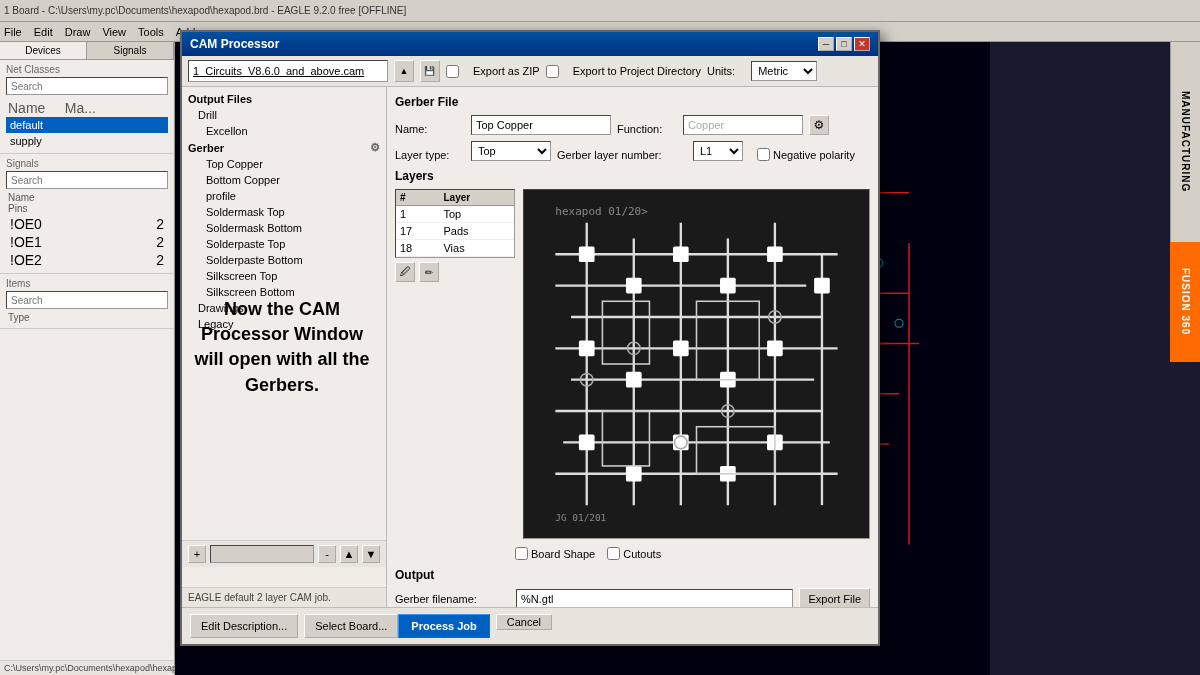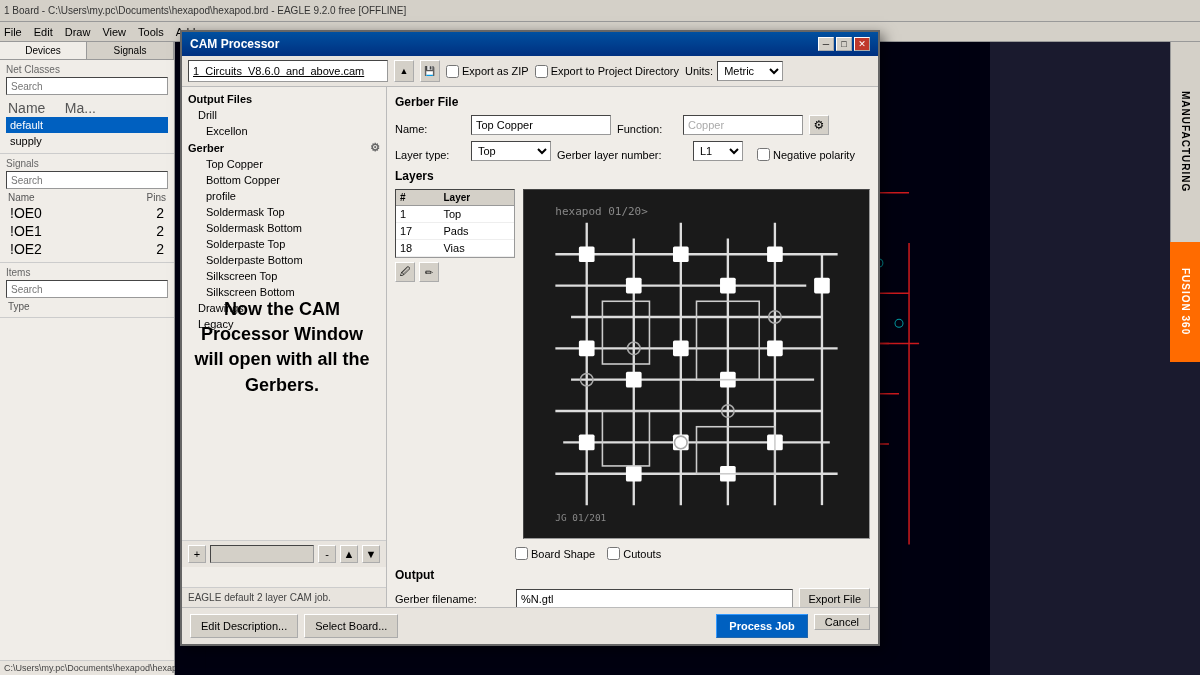--- a/index.html
+++ b/index.html
@@ -147,28 +147,28 @@
       display: flex;
       align-items: center;
       justify-content: center;
       font-size: 9px;
       cursor: pointer;
     }
 
     .cam-checkbox-group {
       display: flex;
       align-items: center;
-      gap: 3px;
+      gap: 14px;
       font-size: 11px;
     }
 
     .cam-units {
       display: flex;
       align-items: center;
-      gap: 4px;
+      gap: 16px;
       font-size: 11px;
     }
 
     .cam-units select {
       height: 20px;
       border: 1px inset #999;
       background: white;
       font-size: 11px;
     }
 
@@ -380,21 +380,20 @@
       font-size: 11px;
       cursor: pointer;
     }
 
     .cam-action-bar {
       background: #e8e4de;
       padding: 6px 8px;
       border-top: 1px solid #bbb;
       display: flex;
       align-items: center;
-      justify-content: space-between;
     }
 
     .cam-action-left {
       display: flex;
       gap: 6px;
     }
 
     .cam-action-btn {
       height: 24px;
       background: #d4d0c8;
@@ -547,21 +546,21 @@
     <div style="margin-top:4px;">
       <div style="font-size:14px; color:#555; padding:1px 2px;">Name &nbsp;&nbsp;&nbsp; Ma...</div>
       <div class="net-class-item selected">default</div>
       <div class="net-class-item">supply</div>
     </div>
   </div>
   <div class="left-panel-section">
     <div class="left-panel-label">Signals</div>
     <input class="left-panel-search" placeholder="Search" style="">
     <div style="margin-top:2px;">
-      <div style="font-size:10px; color:#555; padding:1px 2px; display:flex; justify-content:space-between;">
+      <div style="font-size:10px; color:#555; padding:1px 2px; display:flex; justify-content:space-between;flex-direction:column;">
         <span>Name</span>
           <span>Pins</span>
       </div>
       <div class="signals-item">
           <span>!OE0</span>
           <span>2</span>
         </div>
       <div class="signals-item">
           <span>!OE1</span>
           <span>2</span>

